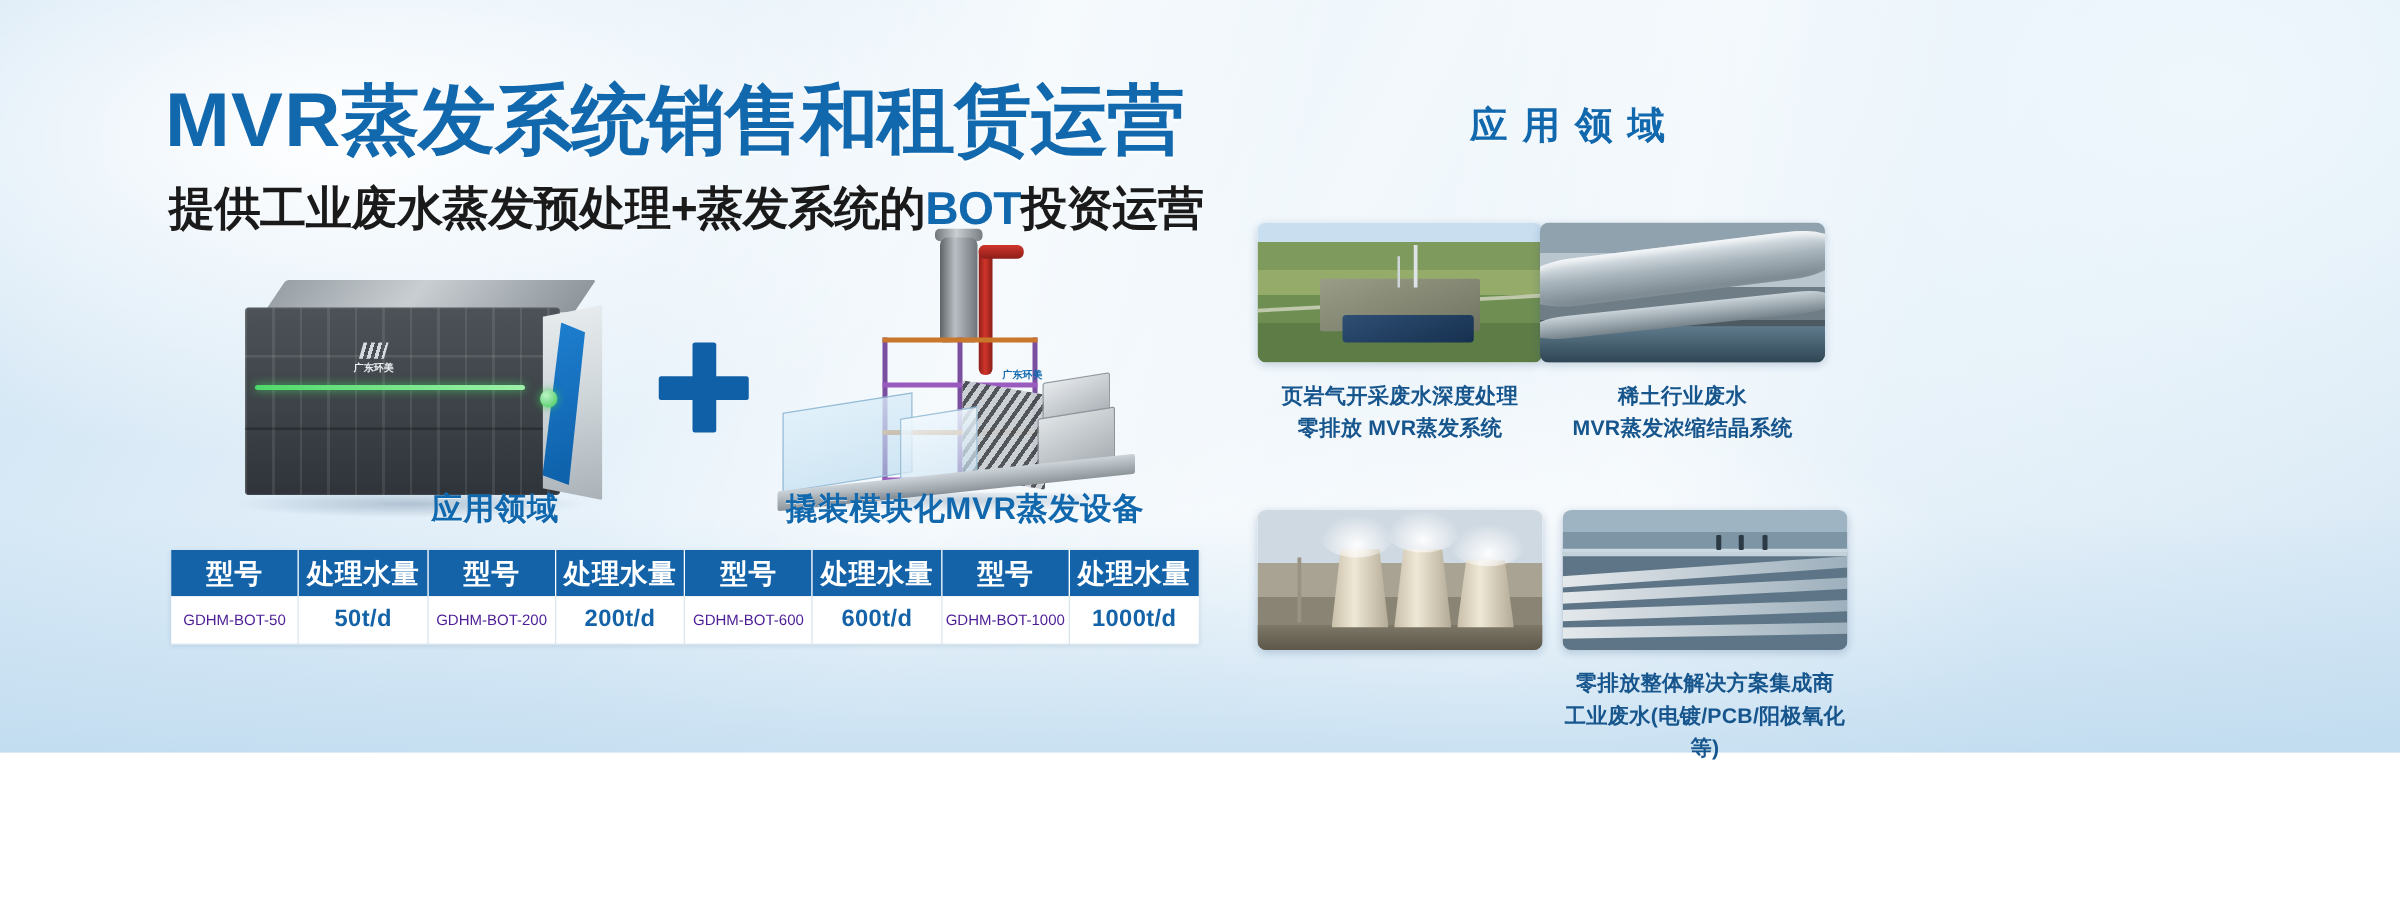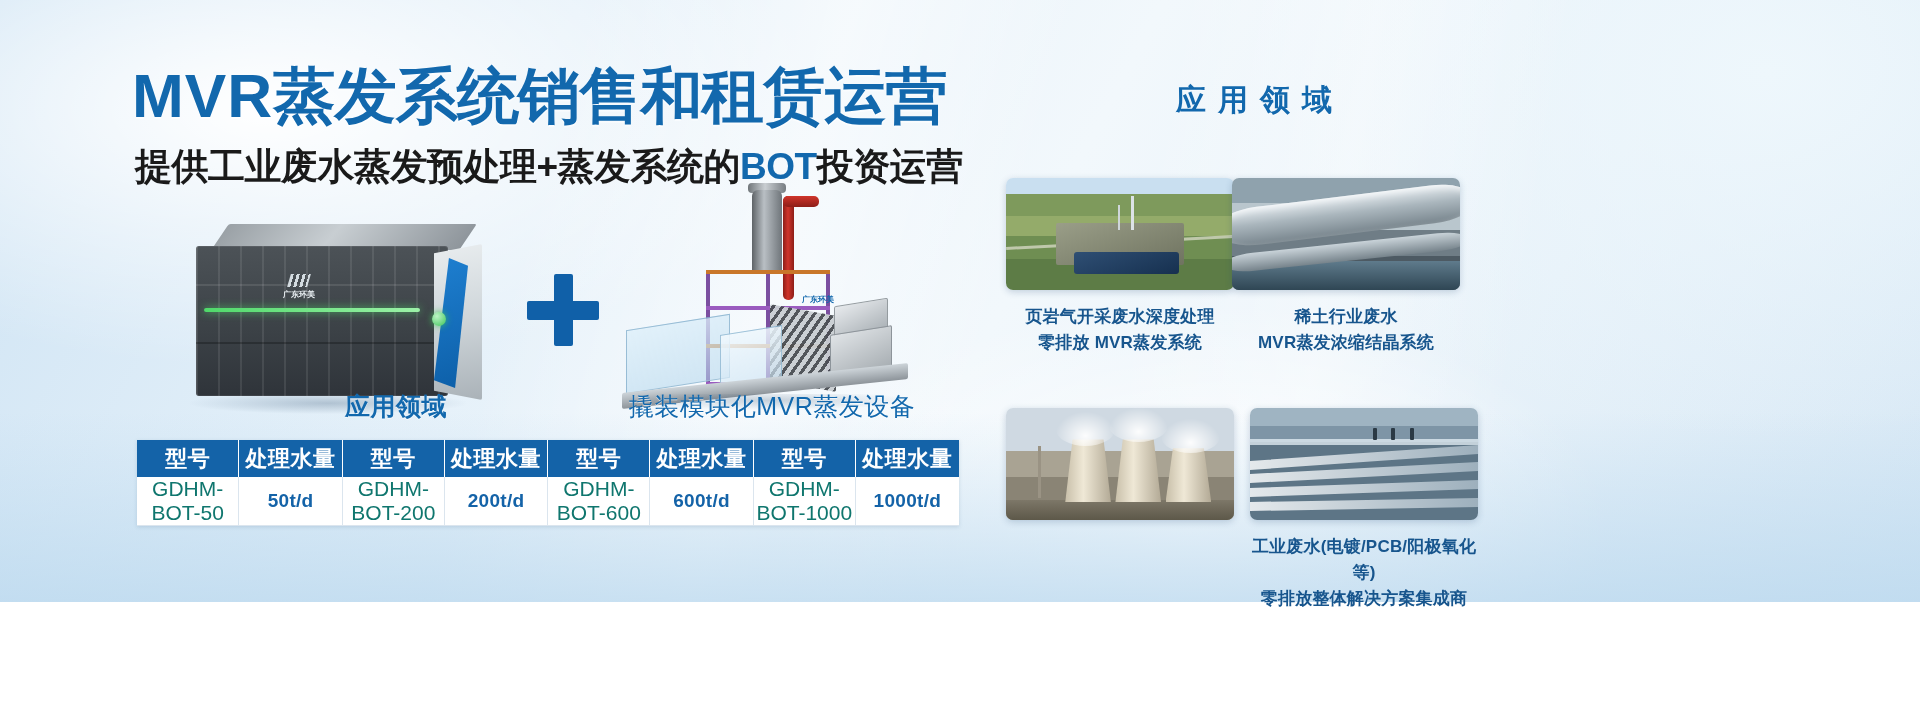--- a/index.html
+++ b/index.html
@@ -189,41 +189,41 @@
     background:radial-gradient(ellipse at 50% 40%, rgba(60,90,120,.26), rgba(60,90,120,0) 72%);
   }
 
   .cap1 {
     position:absolute; left:296px; top:390px; width:200px; text-align:center;
     font-size:25px; font-weight:900; color:#1268ad; letter-spacing:.5px;
     text-shadow:0 1px 0 rgba(255,255,255,.6);
   }
   .cap2 {
     position:absolute; left:592px; top:390px; width:360px; text-align:center;
-    font-size:25px; font-weight:400; color:#1268ad; letter-spacing:.5px;
+    font-size:25px; font-weight:700; color:#1268ad; letter-spacing:.5px;
     text-shadow:0 1px 0 rgba(255,255,255,.6);
   }
 
   
   .spec {
     position:absolute; left:137px; top:440px; width:822px;
     border-collapse:collapse;
     box-shadow:0 1px 4px rgba(40,80,120,.16);
   }
   .spec th {
     background:#1463a8; color:#ffffff;
     font-size:22px; font-weight:700; height:37px;
     border-right:1px solid #ffffff;
     letter-spacing:.5px;
   }
   .spec th:last-child { border-right:none; }
   .spec td {
-    height:38px; font-size:21px; text-align:center;
+    height:38px; font-size:12px; text-align:center;
     border-right:1px solid #dbe5ee; border-bottom:1px solid #dbe5ee;
-    color:#0f766e;
+    color:#4c1d95;
   }
   .spec tbody tr:nth-child(1) td { background:#ffffff; }
   .spec tbody tr:nth-child(2) td { background:#f4f8fb; }
   .spec td.q { font-size:19px; font-weight:800; color:#1463a8; letter-spacing:.3px; }
   .spec td:last-child { border-right:none; }
   .spec col.model { width:102px; }
   .spec col.qty { width:104px; }
 
   
   .right { position:absolute; left:1000px; top:0; width:920px; height:720px; z-index:3; }
@@ -476,20 +476,20 @@
             <div class="fig f1"></div>
             <div class="fig f2"></div>
             <div class="fig f3"></div>
             <div class="lane l1"></div>
             <div class="lane l2"></div>
             <div class="lane l3"></div>
             <div class="lane l4"></div>
           </div>
         </div>
         <div class="lbl">
+          <span>零排放整体解决方案集成商</span>
           <span>工业废水(电镀/PCB/阳极氧化等)</span>
-          <span>零排放整体解决方案集成商</span>
         </div>
       </div>
 
     </div>
   </div>
 </div>
 
 </body></html>

